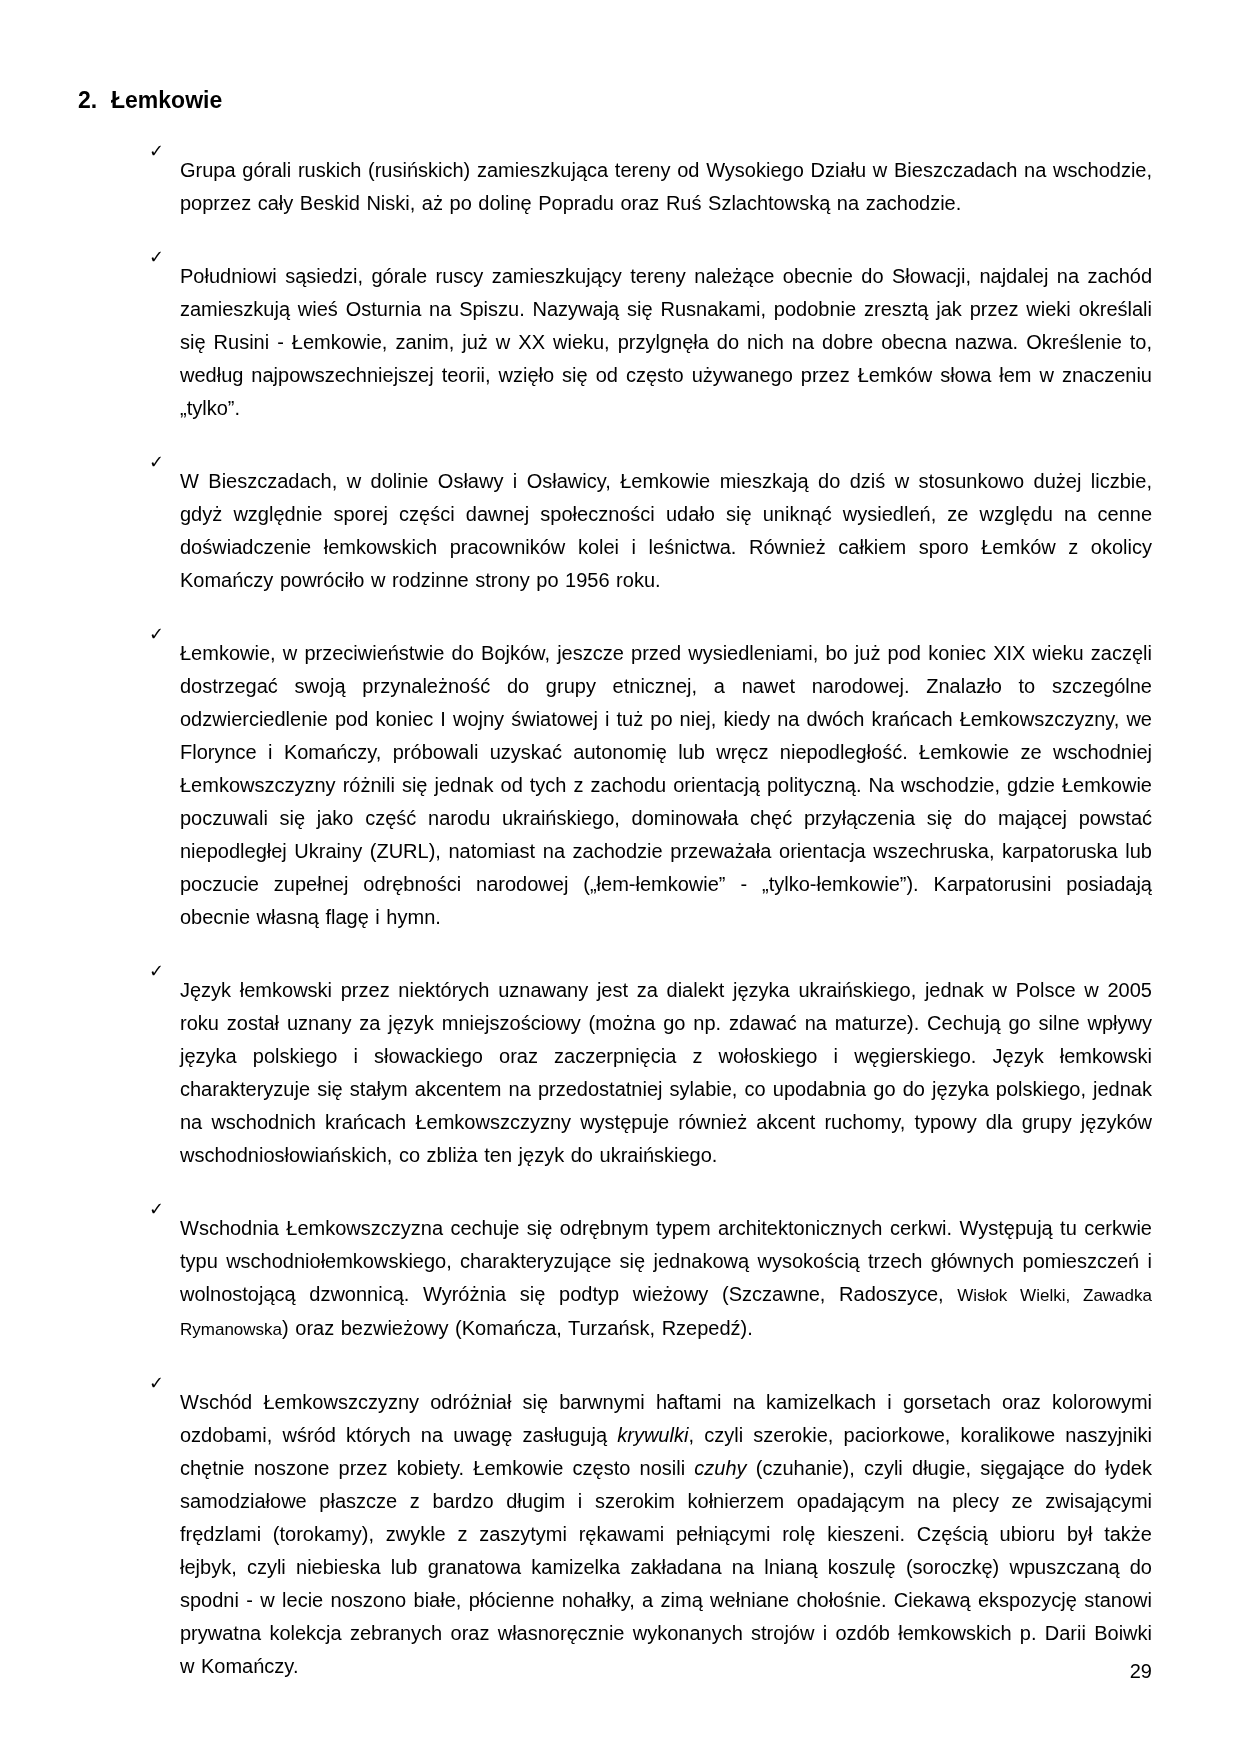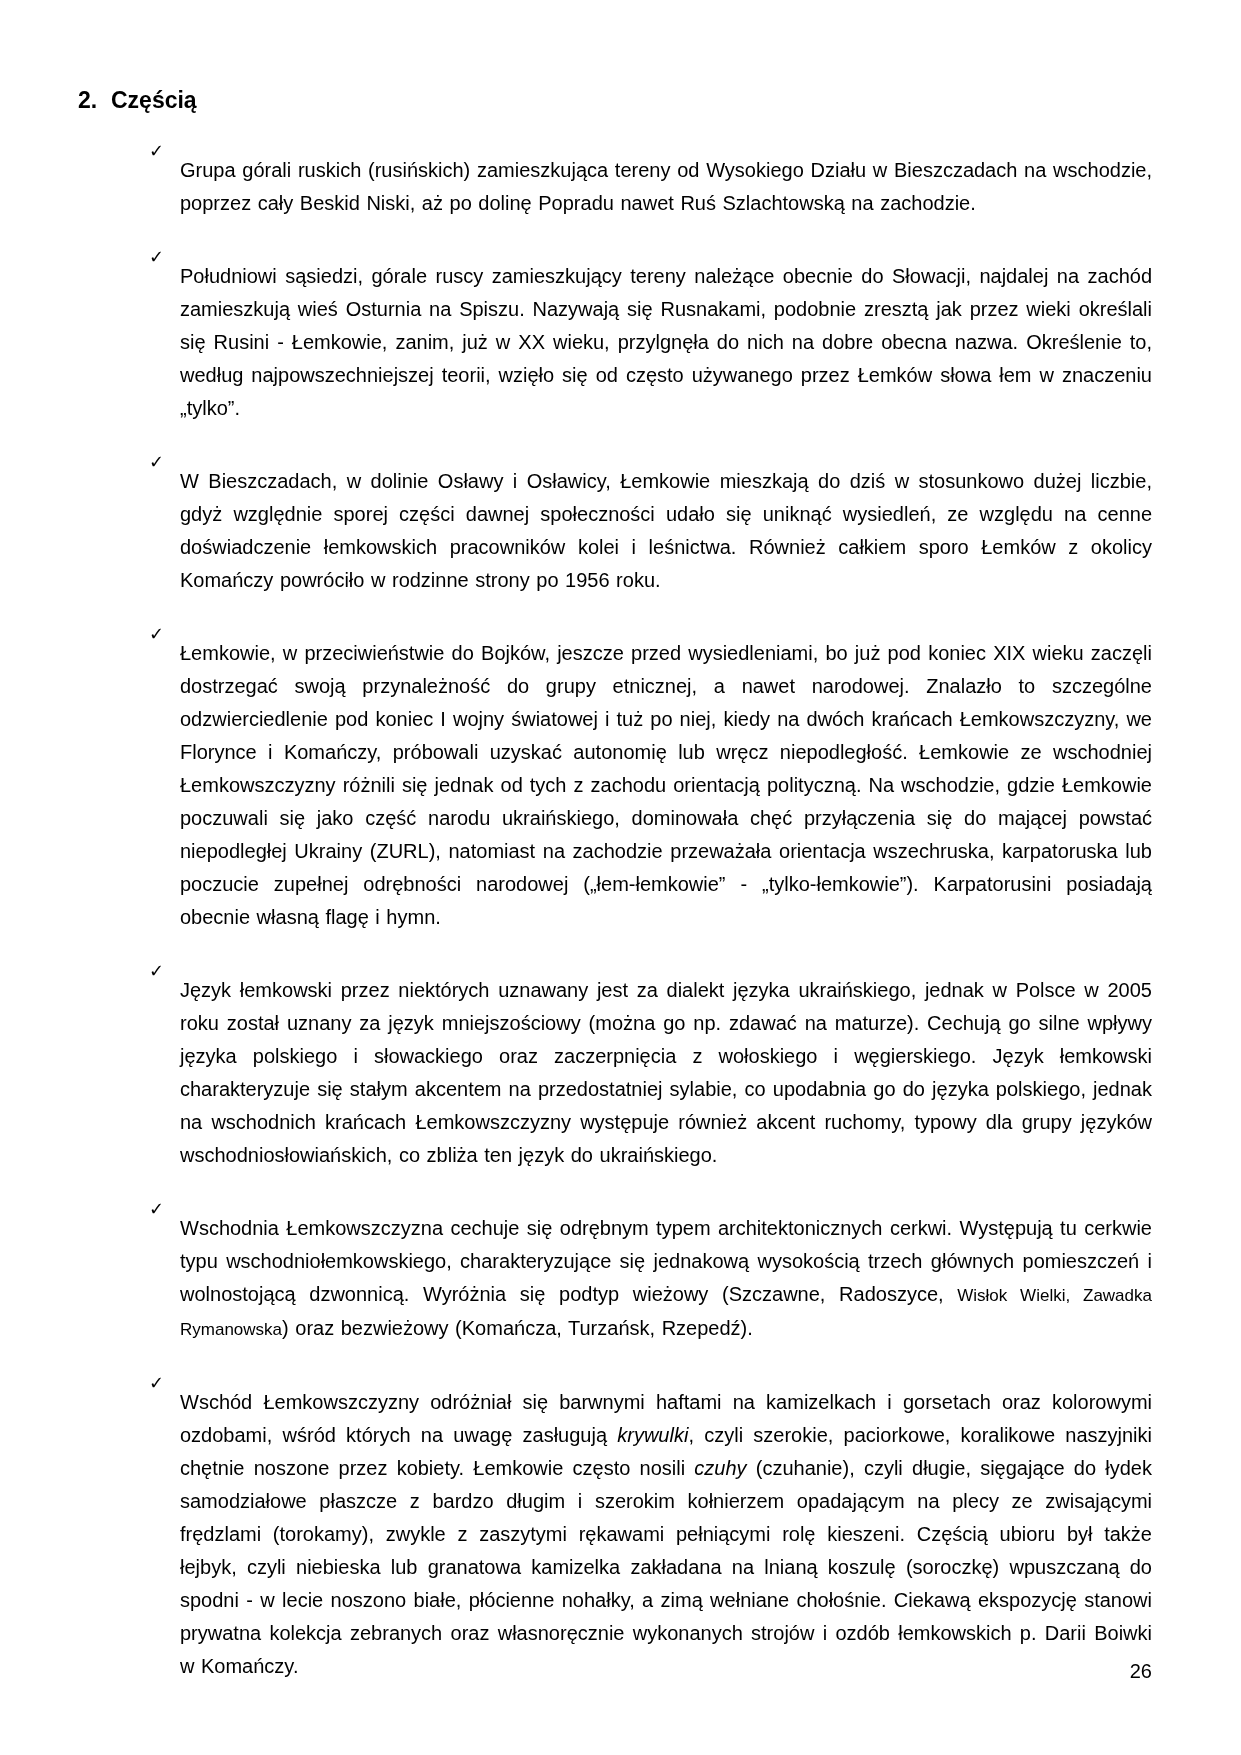--- a/index.html
+++ b/index.html
@@ -52,28 +52,28 @@
     line-height: 24px;
   }
 </style>
 </head>
 <body>
 
 <div class="page">
 
   <h2 class="heading">
     <span class="num">2.</span>
-    <span class="title">Częścią</span>
+    <span class="title">Łemkowie</span>
   </h2>
 
   <div class="bullets">
 
     <div class="bullet">
       <span class="check">✓</span>
-      <p class="btext"><span>Grupa górali ruskich (rusińskich) zamieszkująca tereny od Wysokiego Działu w Bieszczadach na wschodzie, poprzez cały Beskid Niski, aż po dolinę Popradu nawet Ruś Szlachtowską na zachodzie.</span></p>
+      <p class="btext"><span>Grupa górali ruskich (rusińskich) zamieszkująca tereny od Wysokiego Działu w Bieszczadach na wschodzie, poprzez cały Beskid Niski, aż po dolinę Popradu oraz Ruś Szlachtowską na zachodzie.</span></p>
     </div>
 
     <div class="bullet">
       <span class="check">✓</span>
       <p class="btext"><span>Południowi sąsiedzi, górale ruscy zamieszkujący tereny należące obecnie do Słowacji, najdalej na zachód zamieszkują wieś Osturnia na Spiszu. Nazywają się Rusnakami, podobnie zresztą jak przez wieki określali się Rusini - Łemkowie, zanim, już w XX wieku, przylgnęła do nich na dobre obecna nazwa. Określenie to, według najpowszechniejszej teorii, wzięło się od często używanego przez Łemków słowa </span><span class="i">łem</span><span> w znaczeniu „tylko”.</span></p>
     </div>
 
     <div class="bullet">
       <span class="check">✓</span>
       <p class="btext"><span>W Bieszczadach, w dolinie Osławy i Osławicy, Łemkowie mieszkają do dziś w stosunkowo dużej liczbie, gdyż względnie sporej części dawnej społeczności udało się uniknąć wysiedleń, ze względu na cenne doświadczenie łemkowskich pracowników kolei i leśnictwa. Również całkiem sporo Łemków z okolicy Komańczy powróciło w rodzinne strony po 1956 roku.</span></p>
@@ -94,15 +94,15 @@
       <p class="btext"><span>Wschodnia Łemkowszczyzna cechuje się odrębnym typem architektonicznych </span><span class="b">cerkwi</span><span>. Występują tu cerkwie typu wschodniołemkowskiego, charakteryzujące się jednakową wysokością trzech głównych pomieszczeń i wolnostojącą dzwonnicą. Wyróżnia się podtyp wieżowy (Szczawne, Radoszyce, </span><span class="sm">Wisłok Wielki, Zawadka Rymanowska</span><span>) oraz bezwieżowy (Komańcza, </span><span class="b">Turzańsk</span><span>, Rzepedź).</span></p>
     </div>
 
     <div class="bullet">
       <span class="check">✓</span>
       <p class="btext"><span>Wschód Łemkowszczyzny odróżniał się barwnymi haftami na kamizelkach i gorsetach oraz kolorowymi ozdobami, wśród których na uwagę zasługują </span><span class="bi">krywulki</span><span>, czyli szerokie, paciorkowe, koralikowe naszyjniki chętnie noszone przez kobiety. Łemkowie często nosili </span><span class="bi">czuhy</span><span class="i"> (czuhanie)</span><span>, czyli długie, sięgające do łydek samodziałowe płaszcze z bardzo długim i szerokim kołnierzem opadającym na plecy ze zwisającymi frędzlami </span><span class="i">(torokamy)</span><span>, zwykle z zaszytymi rękawami pełniącymi rolę kieszeni. Częścią ubioru był także </span><span class="i">łejbyk</span><span>, czyli niebieska lub granatowa kamizelka zakładana na lnianą koszulę </span><span class="i">(soroczkę)</span><span> wpuszczaną do spodni - w lecie noszono białe, płócienne </span><span class="i">nohałky</span><span>, a zimą wełniane </span><span class="i">chołośnie</span><span>. Ciekawą ekspozycję stanowi prywatna kolekcja zebranych oraz własnoręcznie wykonanych strojów i ozdób łemkowskich p. Darii Boiwki w Komańczy.</span></p>
     </div>
 
   </div>
 
-  <div class="page-number">26</div>
+  <div class="page-number">29</div>
 
 </div>
 
 </body></html>

